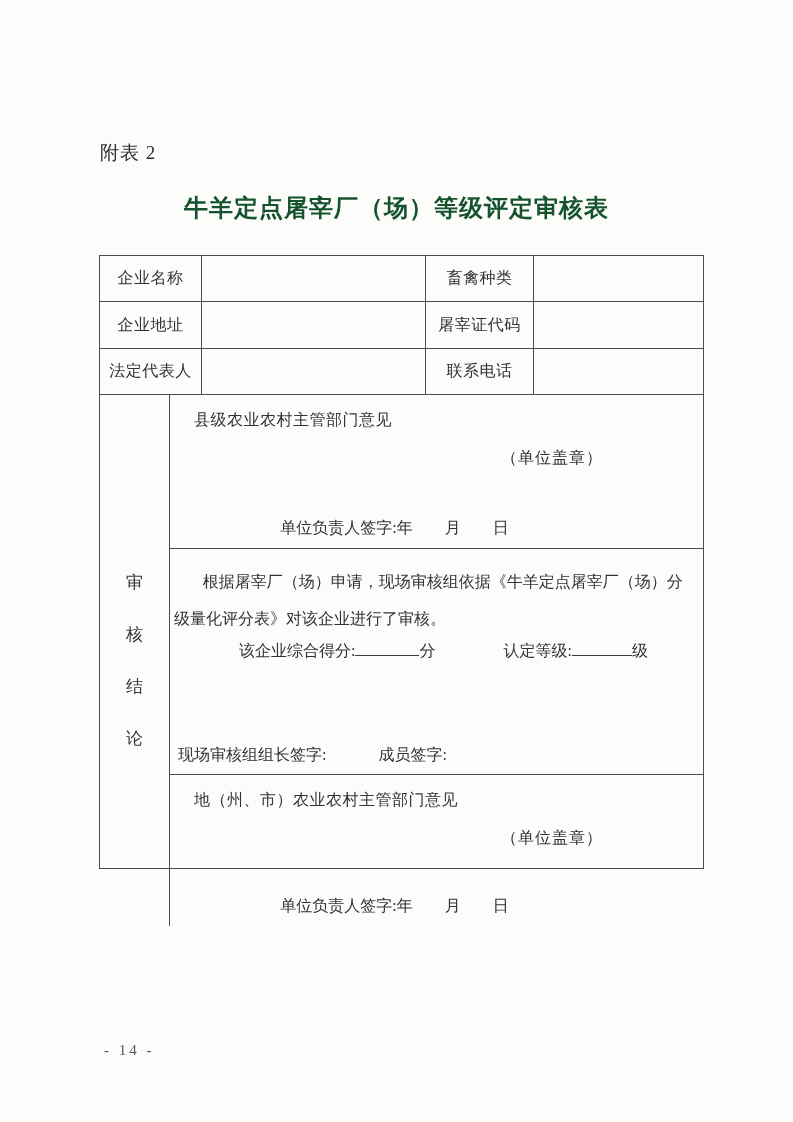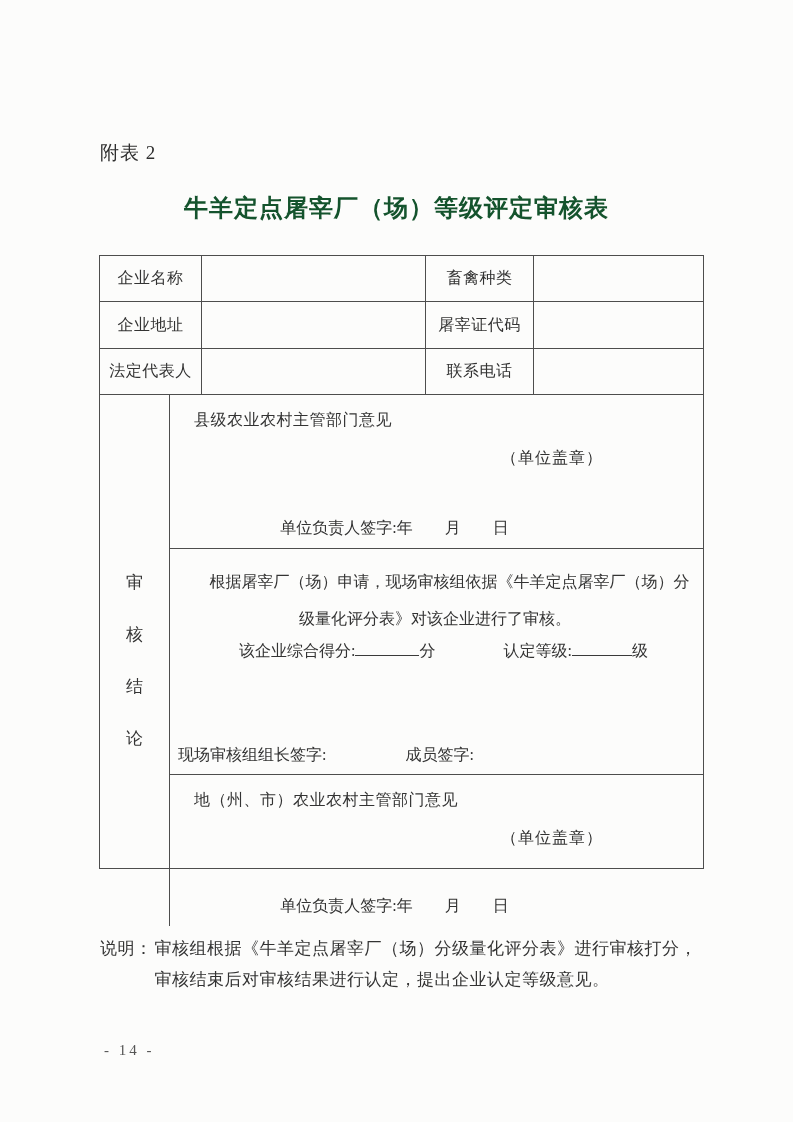--- a/index.html
+++ b/index.html
@@ -56,35 +56,35 @@
   .sec-3 { height:152px; border-top:1px solid #4d4d4d; }
   .sec-heading { margin:15px 0 0 24px; letter-spacing:0.5px; }
   .seal-note { align-self:flex-end; margin:17px 100px 0 0; letter-spacing:1px; }
   .sign-row {
     margin-top:auto; display:flex; align-items:baseline;
     justify-content:center; padding:0 92px 9px 8px;
   }
   .date-text { white-space:pre; }
   .para {
     margin-top:14px; padding:0 4px; width:530px;
-    text-indent:1.8em; line-height:37px; letter-spacing:0;text-align:center;
+    text-indent:1.8em; line-height:37px; letter-spacing:0;
   }
   .score-line { margin:4px 0 0 69px; display:flex; align-items:baseline; }
   .blank-line {
     display:inline-block; height:14px;
     border-bottom:1px solid #3a3a3a;
   }
   .blank-score { width:64px; }
   .blank-grade { width:60px; }
   .gap-mid { width:68px; }
   .sign-row2 {
     margin-top:auto; display:flex; align-items:baseline;
     padding:0 0 8px 8px;
   }
-  .member-label { margin-left:79px;text-align:center; }
+  .member-label { margin-left:52px;text-align:center; }
   
   .note {
     position:absolute; left:100px; top:933px; width:608px;
     display:flex; font-size:17px; line-height:31px;
     color:#333; letter-spacing:0.5px;
   }
   .note-label { flex:0 0 auto; white-space:nowrap; }
   .note-text { margin-left:2px; }
   .page-number {
     position:absolute; left:104px; top:1042px;
@@ -163,20 +163,16 @@
           <div class="sign-row">
             <span>单位负责人签字:</span>
             <span class="date-text">年　　月　　日</span>
           </div>
         </div>
 
       </div>
     </div>
   </div>
 
-  <div class="note">
-    <span class="note-label">说明：</span>
-    <span class="note-text">审核组根据《牛羊定点屠宰厂（场）分级量化评分表》进行审核打分，审核结束后对审核结果进行认定，提出企业认定等级意见。</span>
-  </div>
 
   <div class="page-number">- 14 -</div>
 
 </div>
 
 </body></html>

